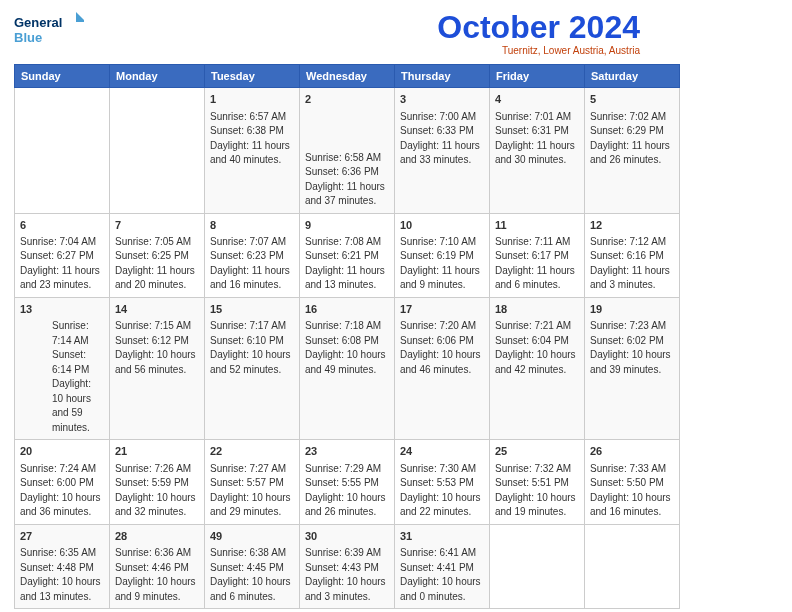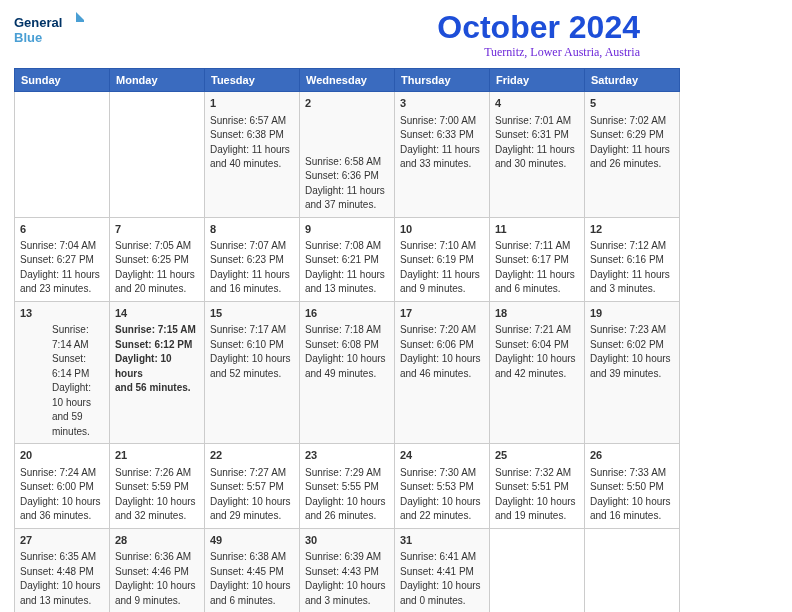--- a/index.html
+++ b/index.html
@@ -30,23 +30,22 @@
     .title-block {
       text-align: right;
     }
     .month-title {
       font-size: 32px;
       font-weight: bold;
       color: #1d4ed8;
       line-height: 1.1;
     }
     .subtitle {
-      font-size: 12px;
-      color: #6d28d9;
-      font-family: Liberation Serif, serif;
+      font-size: 10px;
+      color: #c2410c;
     }
     table {
       width: 100%;
       border-collapse: collapse;
       font-size: 10.5px;
     }
     thead tr th {
       background: #3a6bbf;
       color: #fff;
       font-weight: bold;
@@ -208,21 +207,21 @@
         <tr>
           <td>
             <span class="day-num">13</span>
             <div class="day-info" style="white-space: pre-line; margin-left: 32px;">Sunrise: 7:14 AM
 Sunset: 6:14 PM
 Daylight: 10 hours
 and 59 minutes.</div>
           </td>
           <td>
             <span class="day-num">14</span>
-            <div class="day-info" style="white-space: pre-line; font-weight: bold;">Sunrise: 7:15 AM
+            <div class="day-info" style="white-space: pre-line;">Sunrise: 7:15 AM
 Sunset: 6:12 PM
 Daylight: 10 hours
 and 56 minutes.</div>
           </td>
           <td>
             <span class="day-num">15</span>
             <div class="day-info" style="white-space: pre-line;">Sunrise: 7:17 AM
 Sunset: 6:10 PM
 Daylight: 10 hours
 and 52 minutes.</div>

